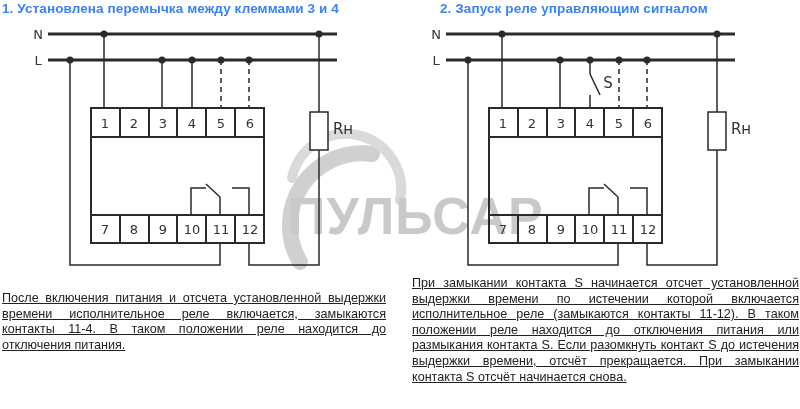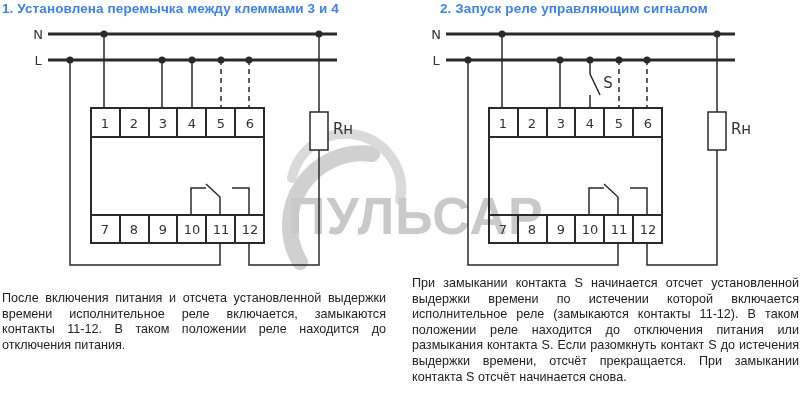--- a/index.html
+++ b/index.html
@@ -1,21 +1,21 @@
 <!DOCTYPE html>
 <html><head>
 <meta charset="utf-8">
 <style>
   html, body { margin: 0; padding: 0; background: #ffffff; }
   body { width: 800px; height: 409px; position: relative; overflow: hidden; font-family: "Liberation Sans", sans-serif; color: #1a1a1a; }
   .title { position: absolute; top: 1px; font-weight: bold; font-size: 13.5px; color: #3b82f6; white-space: nowrap; letter-spacing: 0.1px; }
   #title-left { left: 2px; }
   #title-right { left: 412px; margin-left: 28px; }
   svg.diagram { position: absolute; left: 0; top: 0; }
-  .desc { position: absolute; font-size: 12.6px; line-height: 15.6px; color: #222; text-align: justify; text-align-last: left; }
+  .desc { position: absolute; font-size: 12.6px; line-height: 15.6px; color: #222; text-align: justify; text-align-last: left; text-decoration: underline; }
   #desc-left { left: 2px; top: 291px; width: 384px; }
   #desc-right { left: 412px; top: 276px; width: 387px; }
 </style>
 </head>
 <body>
 
 <div class="title" id="title-left">1. Установлена перемычка между  клеммами 3 и 4</div>
 <div class="title" id="title-right">2. Запуск реле управляющим сигналом</div>
 
 <svg class="diagram" width="800" height="409" viewBox="0 0 800 409" xmlns="http://www.w3.org/2000/svg">
@@ -144,14 +144,14 @@
     <text x="105" y="234">7</text>
     <text x="134" y="234">8</text>
     <text x="163" y="234">9</text>
     <text x="192" y="234">10</text>
     <text x="221" y="234">11</text>
     <text x="250" y="234">12</text>
     <text x="343" y="134" font-size="15">Rн</text>
   </g>
 </svg>
 
-<div class="desc" id="desc-left">После включения питания и отсчета установленной выдержки времени исполнительное реле включается, замыкаются контакты 11-12. В таком положении реле находится до отключения питания.</div>
+<div class="desc" id="desc-left">После включения питания и отсчета установленной выдержки времени исполнительное реле включается, замыкаются контакты 11-4. В таком положении реле находится до отключения питания.</div>
 <div class="desc" id="desc-right">При замыкании контакта S начинается отсчет установленной выдержки времени по истечении которой включается исполнительное реле (замыкаются контакты 11-12). В таком положении реле находится до отключения питания или размыкания контакта S. Если разомкнуть контакт S до истечения выдержки времени, отсчёт прекращается. При замыкании контакта S отсчёт начинается снова.</div>
 
 </body></html>

